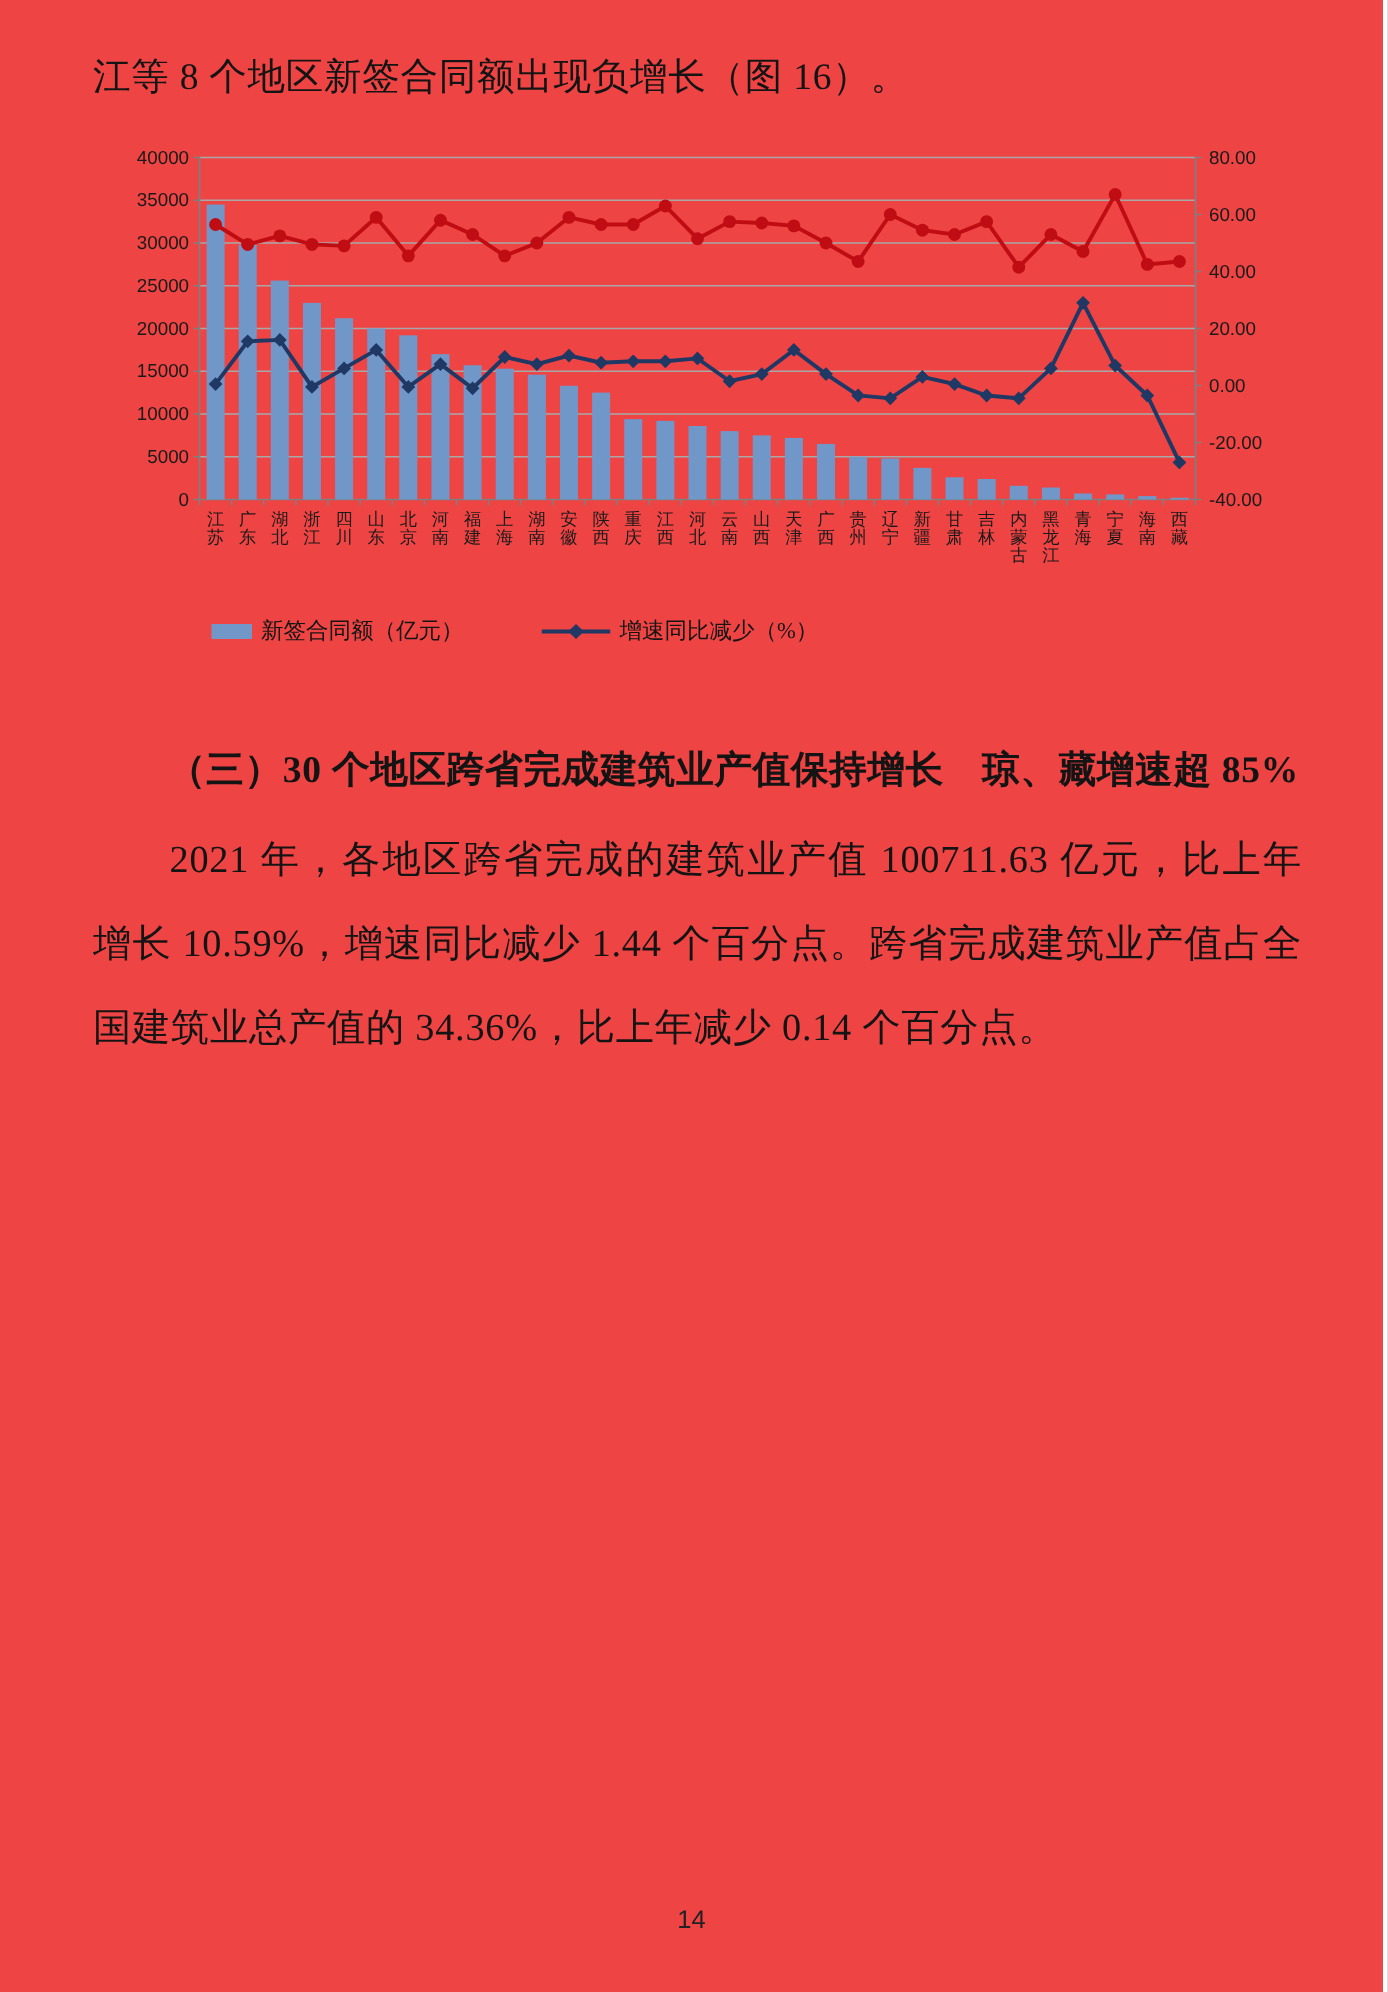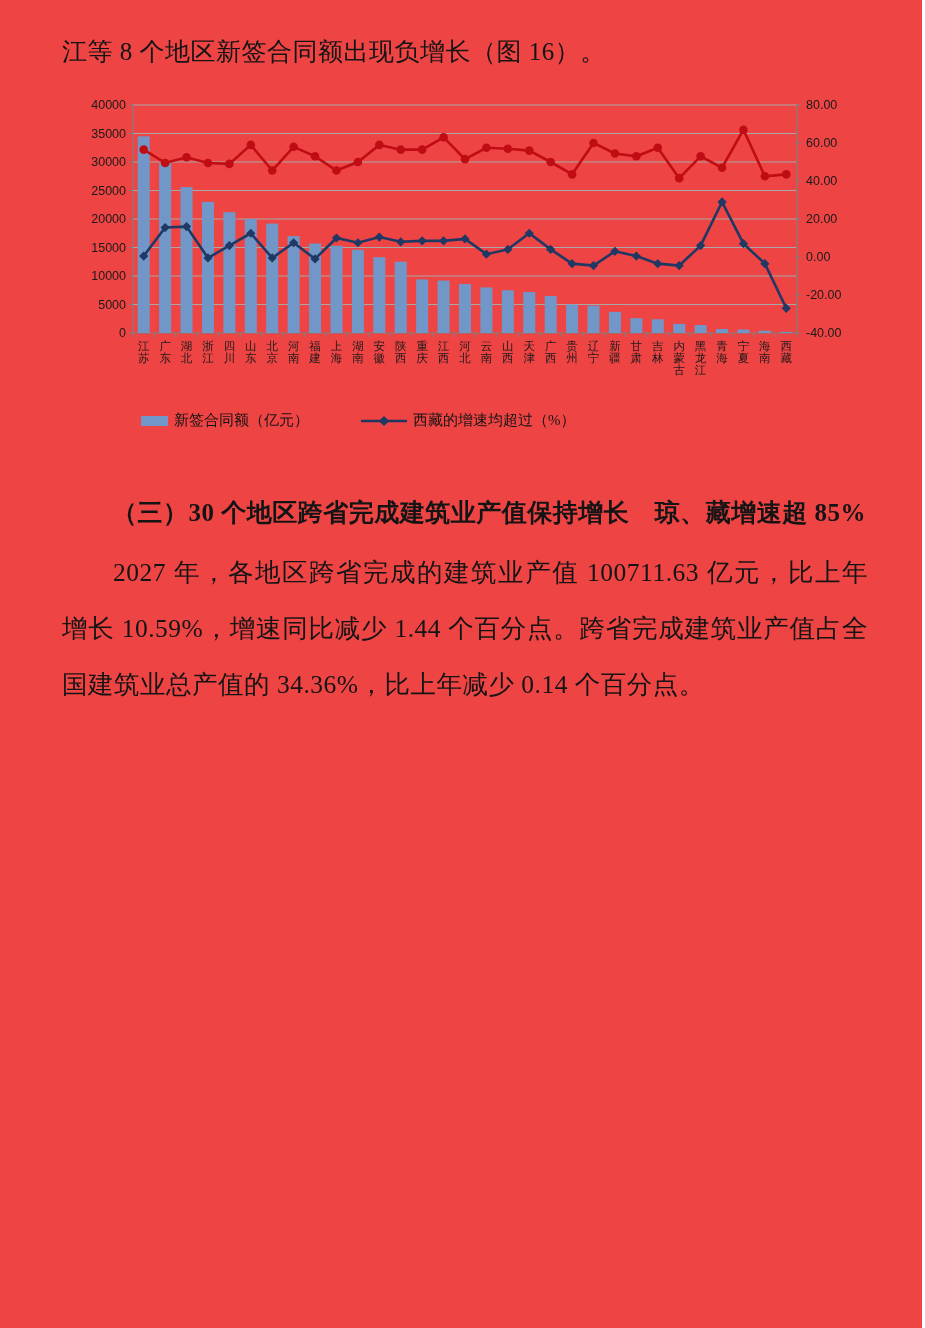--- a/index.html
+++ b/index.html
@@ -241,25 +241,26 @@
     <div class="legend">
       <div class="leg-item">
         <span class="sw-bar" id="sw-bar" style="background: rgb(113, 151, 201);"></span>
         <span>新签合同额（亿元）</span>
       </div>
       <div class="leg-item">
         <svg width="46" height="12" id="sw-navy">
             <line x1="0" x2="46" y1="6" y2="6" stroke="#1f3864" stroke-width="2.6"></line>
             <polygon points="23,1 28.2,6 23,11 17.8,6" fill="#1f3864"></polygon>
           </svg>
-        <span>西藏的增速均超过（%）</span>
+        <span>增速同比减少（%）</span>
       </div>
     </div>
   </div>
 
 
   <p class="heading">（三）30 个地区跨省完成建筑业产值保持增长　琼、藏增速超 85%</p>
 
   <div class="bodytext">
-    <p>2027 年，各地区跨省完成的建筑业产值 100711.63 亿元，比上年增长 10.59%，增速同比减少 1.44 个百分点。跨省完成建筑业产值占全国建筑业总产值的 34.36%，比上年减少 0.14 个百分点。</p>
+    <p>2021 年，各地区跨省完成的建筑业产值 100711.63 亿元，比上年增长 10.59%，增速同比减少 1.44 个百分点。跨省完成建筑业产值占全国建筑业总产值的 34.36%，比上年减少 0.14 个百分点。</p>
   </div>
 
+  <div class="pagenum">14</div>
 </div>
 
 </body></html>

